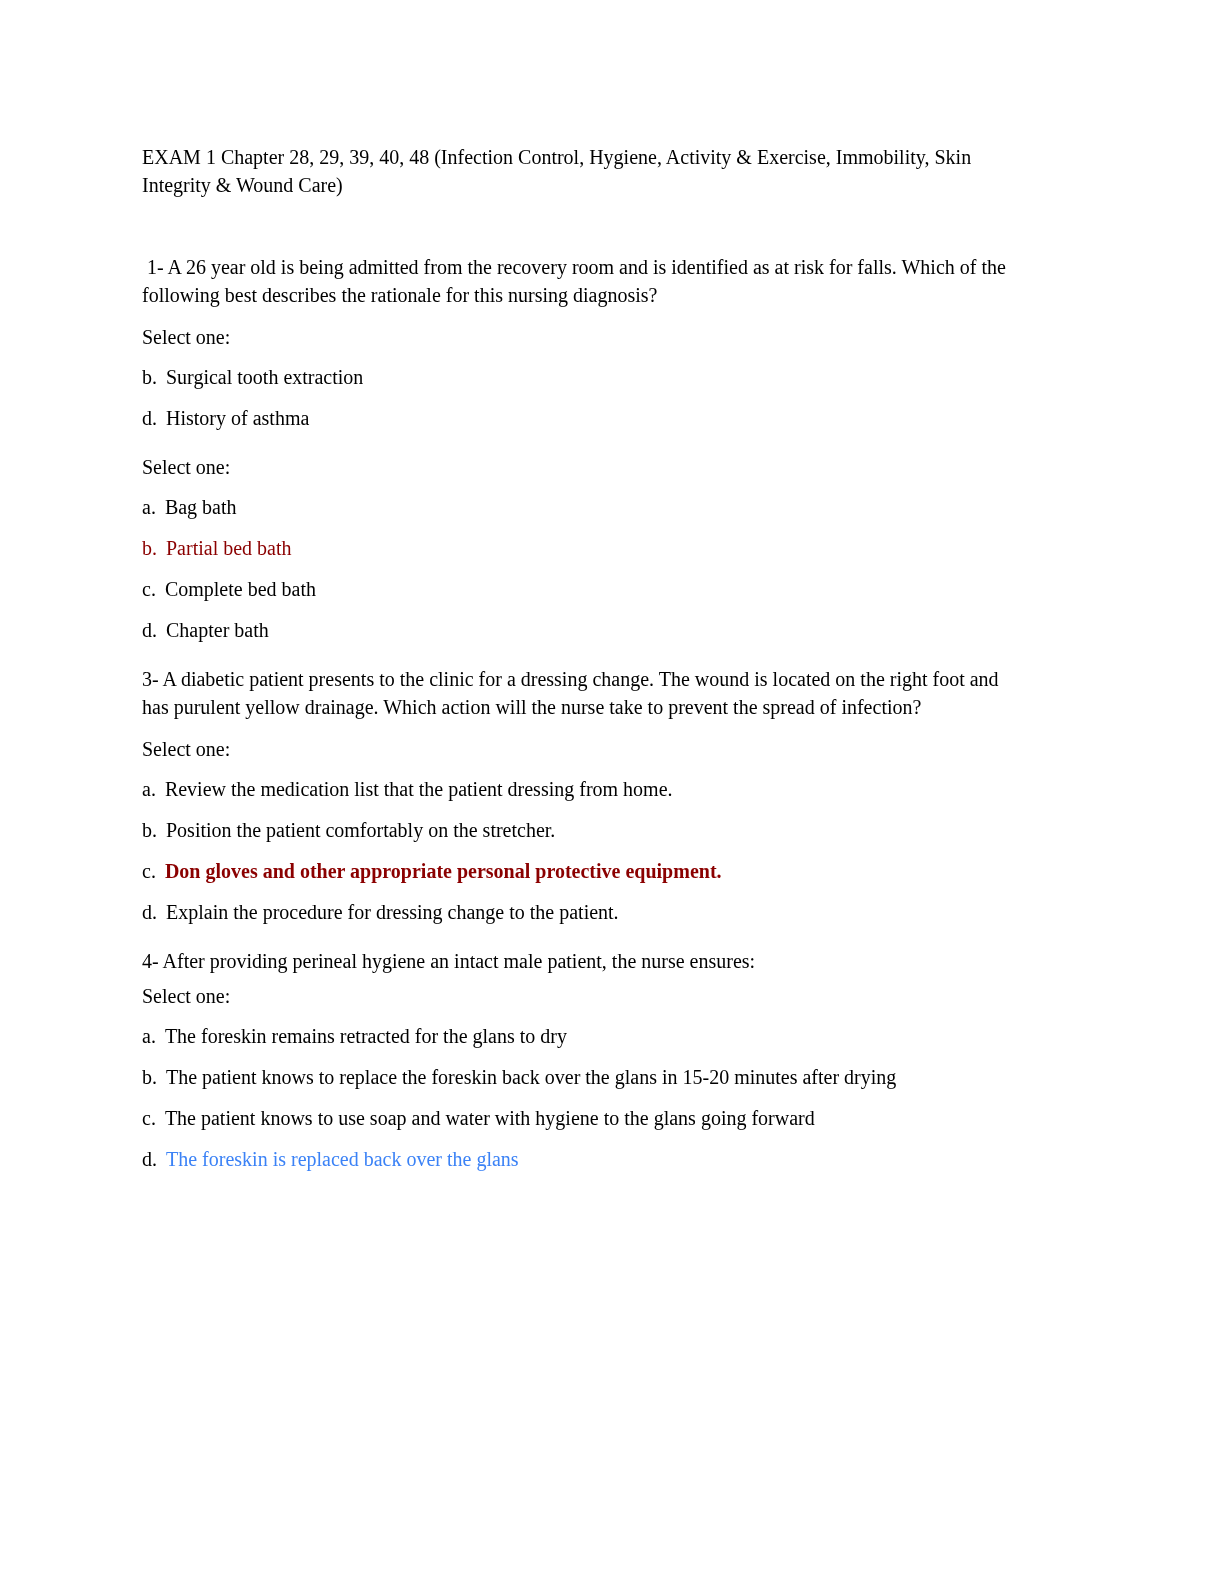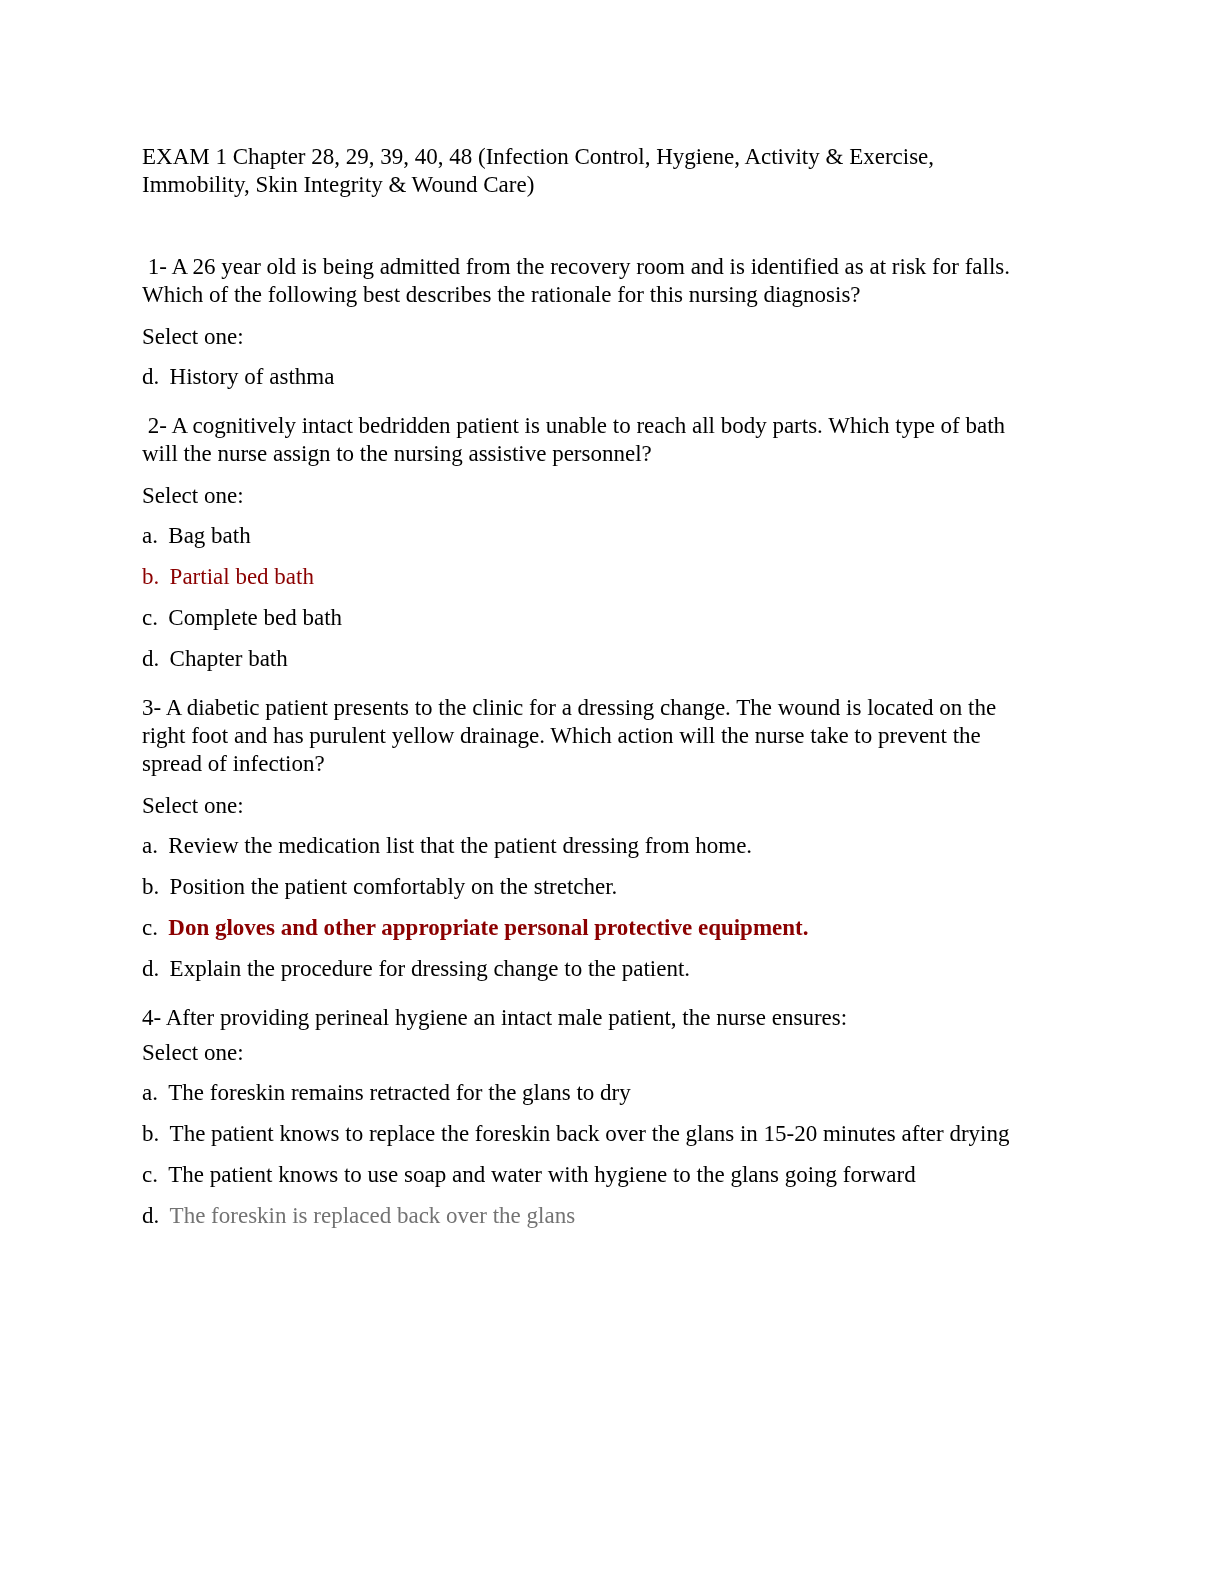--- a/index.html
+++ b/index.html
@@ -8,21 +8,21 @@
     background: #ffffff;
   }
   .page {
     position: relative;
     width: 1224px;
     height: 1584px;
     background: #ffffff;
     box-sizing: border-box;
     padding: 143px 140px 0 142px;
     font-family: "Liberation Serif", "DejaVu Serif", serif;
-    font-size: 23px;
+    font-size: 20px;
     line-height: 28px;
     color: #000000;
   }
   .doc-title {
     max-width: 880px;
     white-space: pre-wrap;
     margin: 0 0 54px 0;
   }
   .question { margin-top: 21px; }
   .question:first-of-type { margin-top: 0; }
@@ -45,25 +45,25 @@
 </head>
 <body>
 
 <div class="page" style="color: rgb(0, 0, 0);">
 
   <p class="doc-title">EXAM 1 Chapter 28, 29, 39, 40, 48 (Infection Control, Hygiene, Activity &amp; Exercise, Immobility, Skin Integrity &amp; Wound Care)</p>
 
   <div class="question">
     <p class="q-text"> 1- A 26 year old is being admitted from the recovery room and is identified as at risk for falls. Which of the following best describes the rationale for this nursing diagnosis?</p>
     <p class="select-one">Select one:</p>
+    <p class="option"><span class="letter">b.</span><span>Surgical tooth extraction</span></p>
     <p class="option"><span class="letter">d.</span><span>History of asthma</span></p>
   </div>
 
   <div class="question">
-    <p class="q-text"> 2- A cognitively intact bedridden patient is unable to reach all body parts. Which type of bath will the nurse assign to the nursing assistive personnel?</p>
     <p class="select-one">Select one:</p>
     <p class="option"><span class="letter">a.</span><span>Bag bath</span></p>
     <p class="option"><span class="letter red" style="color: rgb(139, 0, 0);">b.</span><span class="red" style="color: rgb(139, 0, 0);">Partial bed bath</span></p>
     <p class="option"><span class="letter">c.</span><span>Complete bed bath</span></p>
     <p class="option"><span class="letter">d.</span><span>Chapter bath</span></p>
   </div>
 
   <div class="question">
     <p class="q-text">3- A diabetic patient presents to the clinic for a dressing change. The wound is located on the right foot and has purulent yellow drainage. Which action will the nurse take to prevent the spread of infection?</p>
     <p class="select-one">Select one:</p>
@@ -72,16 +72,16 @@
     <p class="option"><span class="letter">c.</span><span class="red" style="color: rgb(139, 0, 0); font-weight: bold;">Don gloves and other appropriate personal protective equipment.</span></p>
     <p class="option"><span class="letter">d.</span><span>Explain the procedure for dressing change to the patient.</span></p>
   </div>
 
   <div class="question q4">
     <p class="q-text">4- After providing perineal hygiene an intact male patient, the nurse ensures:</p>
     <p class="select-one tight">Select one:</p>
     <p class="option"><span class="letter">a.</span><span>The foreskin remains retracted for the glans to dry</span></p>
     <p class="option"><span class="letter">b.</span><span>The patient knows to replace the foreskin back over the glans in 15-20 minutes after drying</span></p>
     <p class="option"><span class="letter">c.</span><span>The patient knows to use soap and water with hygiene to the glans going forward</span></p>
-    <p class="option"><span class="letter">d.</span><span class="red" style="color: #737373;">The foreskin is replaced back over the glans</span></p>
+    <p class="option"><span class="letter">d.</span><span class="red" style="color: #3b82f6;">The foreskin is replaced back over the glans</span></p>
   </div>
 
 </div>
 
 </body></html>

